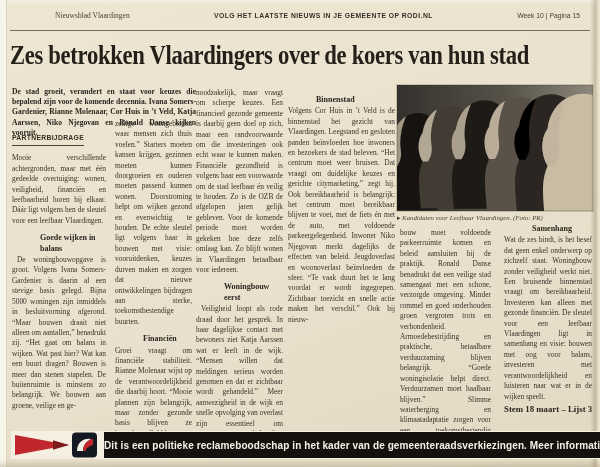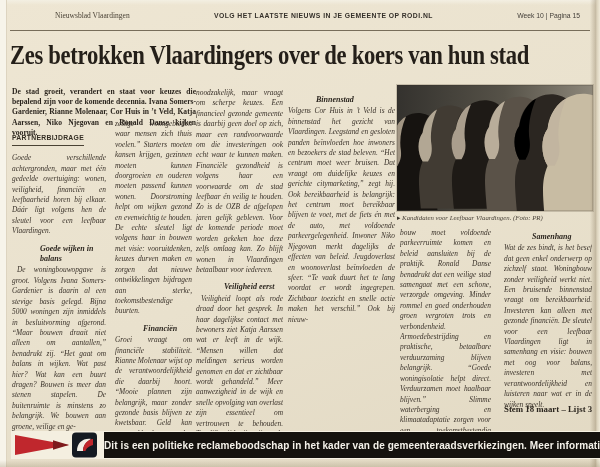--- a/index.html
+++ b/index.html
@@ -22,21 +22,21 @@
   .rule{position:absolute;left:10px;top:30px;width:580px;border-top:1.5px solid #776d5a;}
   
   .headline{
     position:absolute;left:10px;top:40px;white-space:nowrap;
     font-weight:bold;font-size:27px;letter-spacing:-.4px;color:#241f19;
     transform:scaleX(.84);transform-origin:left top;
   }
   
   .intro{position:absolute;left:12px;top:87px;width:184px;font-weight:bold;font-size:7.6px;line-height:10.2px;text-align:justify;color:#2c261f;}
   .col{position:absolute;font-size:7.4px;line-height:10.4px;text-align:justify;overflow:hidden;}
-  .col p{margin:0;font-style:italic;}
+  .col p{margin:0;}
   .col .h{font-weight:bold;font-size:8px;margin:7px 0 1px;text-align:left;color:#2c261f;padding-left:28px;}
   .indent{text-indent:5px;}
   .kicker{
     font-family:"Liberation Sans","DejaVu Sans",sans-serif;font-weight:bold;font-size:6.8px;letter-spacing:.3px;
     display:inline-block;border-bottom:1.3px solid #4a4234;padding-bottom:2px;margin-bottom:7px;color:#332d23;text-align:left;
   }
   .c1{left:12px;top:133px;width:94px;height:326px;}
   .c2{left:115px;top:119px;width:77px;height:326px;}
   .c3{left:196px;top:88px;width:87px;height:371px;}
   .c4{left:288px;top:88px;width:107px;height:371px;}
@@ -68,34 +68,34 @@
     <span class="issue">Week 10 | Pagina 15</span>
   </div>
   <div class="rule"></div>
 
   <div class="headline">Zes betrokken Vlaardingers over de koers van hun stad</div>
 
   <div class="intro">De stad groeit, verandert en staat voor keuzes die bepalend zijn voor de komende decennia. Ivana Somers-Gardenier, Rianne Molenaar, Cor Huis in ’t Veld, Katja Aarssen, Niko Njegovan en Ronald Danse kijken vooruit.</div>
 
   <div class="col c1">
     <span class="kicker">PARTNERBIJDRAGE</span>
-    <p>Goede verschillende achtergronden, maar met één gedeelde overtuiging: wonen, veiligheid, financiën en leefbaarheid horen bij elkaar. Dáár ligt volgens hen de sleutel voor een leefbaar Vlaardingen.</p>
+    <p>Mooie verschillende achtergronden, maar met één gedeelde overtuiging: wonen, veiligheid, financiën en leefbaarheid horen bij elkaar. Dáár ligt volgens hen de sleutel voor een leefbaar Vlaardingen.</p>
     <p class="h">Goede wijken in balans</p>
     <p class="indent">De woningbouwopgave is groot. Volgens Ivana Somers-Gardenier is daarin al een stevige basis gelegd. Bijna 5000 woningen zijn inmiddels in besluitvorming afgerond. “Maar bouwen draait niet alleen om aantallen,” benadrukt zij. “Het gaat om balans in wijken. Wat past hier? Wat kan een buurt dragen? Bouwen is meer dan stenen stapelen. De buitenruimte is minstens zo belangrijk. We bouwen aan groene, veilige en ge-</p>
   </div>
 
   <div class="col c2">
     <p>zellige woongebieden waar mensen zich thuis voelen.” Starters moeten kansen krijgen, gezinnen moeten kunnen doorgroeien en ouderen moeten passend kunnen wonen. Doorstroming helpt om wijken gezond en evenwichtig te houden. De echte sleutel ligt volgens haar in bouwen met visie: vooruitdenken, keuzes durven maken en zorgen dat nieuwe ontwikkelingen bijdragen aan sterke, toekomstbestendige buurten.</p>
     <p class="h">Financiën</p>
     <p>Groei vraagt om financiële stabiliteit. Rianne Molenaar wijst op de verantwoordelijkheid die daarbij hoort. “Mooie plannen zijn belangrijk, maar zonder gezonde basis blijven ze kwetsbaar. Geld kan maar één keer worden uitgegeven. Investeren in scholen, veilige wegen, veiligheid in de wijken en voorzieningen blijft</p>
   </div>
 
   <div class="col c3">
     <p>noodzakelijk, maar vraagt om scherpe keuzes. Een financieel gezonde gemeente is daarbij geen doel op zich, maar een randvoorwaarde om die investeringen ook echt waar te kunnen maken. Financiële gezondheid is volgens haar een voorwaarde om de stad leefbaar én veilig te houden. Zo is de OZB de afgelopen jaren gelijk gebleven. Voor de komende periode moet worden gekeken hoe deze zelfs omlaag kan. Zo blijft wonen in Vlaardingen betaalbaar voor iedereen.</p>
-    <p class="h">Veiligheid eerst</p>
+    <p class="h">Woningbouw eerst</p>
     <p class="indent">Veiligheid loopt als rode draad door het gesprek. In haar dagelijkse contact met bewoners ziet Katja Aarssen wat er leeft in de wijk. “Mensen willen dat meldingen serieus worden genomen en dat er zichtbaar wordt gehandeld.” Meer aanwezigheid in de wijk en snelle opvolging van overlast zijn essentieel om vertrouwen te behouden. Tegelijkertijd wijst zij op de draagkracht van de stad. Vlaardingen staat al onder</p>
   </div>
 
   <div class="col c4">
     <p class="h">Binnenstad</p>
     <p>Volgens Cor Huis in ’t Veld is de binnenstad het gezicht van Vlaardingen. Leegstand en gesloten panden beïnvloeden hoe inwoners en bezoekers de stad beleven. “Het centrum moet weer bruisen. Dat vraagt om duidelijke keuzes en gerichte citymarketing,” zegt hij. Ook bereikbaarheid is belangrijk: het centrum moet bereikbaar blijven te voet, met de fiets én met de auto, met voldoende parkeergelegenheid. Inwoner Niko Njegovan merkt dagelijks de effecten van beleid. Jeugdoverlast en woonoverlast beïnvloeden de sfeer. “Te vaak duurt het te lang voordat er wordt ingegrepen. Zichtbaar toezicht en snelle actie maken het verschil.” Ook bij nieuw-</p>
   </div>
 
   <svg class="photo" viewBox="0 0 196 126" preserveAspectRatio="none" aria-hidden="true">
     <defs>
@@ -128,21 +128,21 @@
   </svg>
   <div class="caption">
     <span class="mk">▸</span><span> Kandidaten voor Leefbaar Vlaardingen. (Foto: PR)</span>
   </div>
 
   <div class="col c5">
     <p>bouw moet voldoende parkeerruimte komen en beleid aansluiten bij de praktijk. Ronald Danse benadrukt dat een veilige stad samengaat met een schone, verzorgde omgeving. Minder rommel en goed onderhouden groen vergroten trots en verbondenheid. Armoedebestrijding en praktische, betaalbare verduurzaming blijven belangrijk. “Goede woningisolatie helpt direct. Verduurzamen moet haalbaar blijven.” Slimme waterberging en klimaatadaptatie zorgen voor een toekomstbestendig Vlaardingen.</p>
   </div>
 
   <div class="col c6">
-    <p class="h" style="margin-top:8px">Samenhang</p>
+    <p class="h" style="margin-top:0">Samenhang</p>
     <p>Wat de zes bindt, is het besef dat geen enkel onderwerp op zichzelf staat. Woningbouw zonder veiligheid werkt niet. Een bruisende binnenstad vraagt om bereikbaarheid. Investeren kan alleen met gezonde financiën. De sleutel voor een leefbaar Vlaardingen ligt in samenhang en visie: bouwen met oog voor balans, investeren met verantwoordelijkheid en luisteren naar wat er in de wijken speelt.</p>
   </div>
   <div class="vote">Stem 18 maart – Lijst 3</div>
 
   <div class="banner">
     <div class="banner-left">
       <svg width="92" height="28" viewBox="0 0 92 28" aria-hidden="true">
         <polygon points="4,4 58,14 4,24" fill="#c0272d"></polygon>
         <polygon points="42,9.2 58,14 42,18.8" fill="#7d1a1c"></polygon>
         <g>

